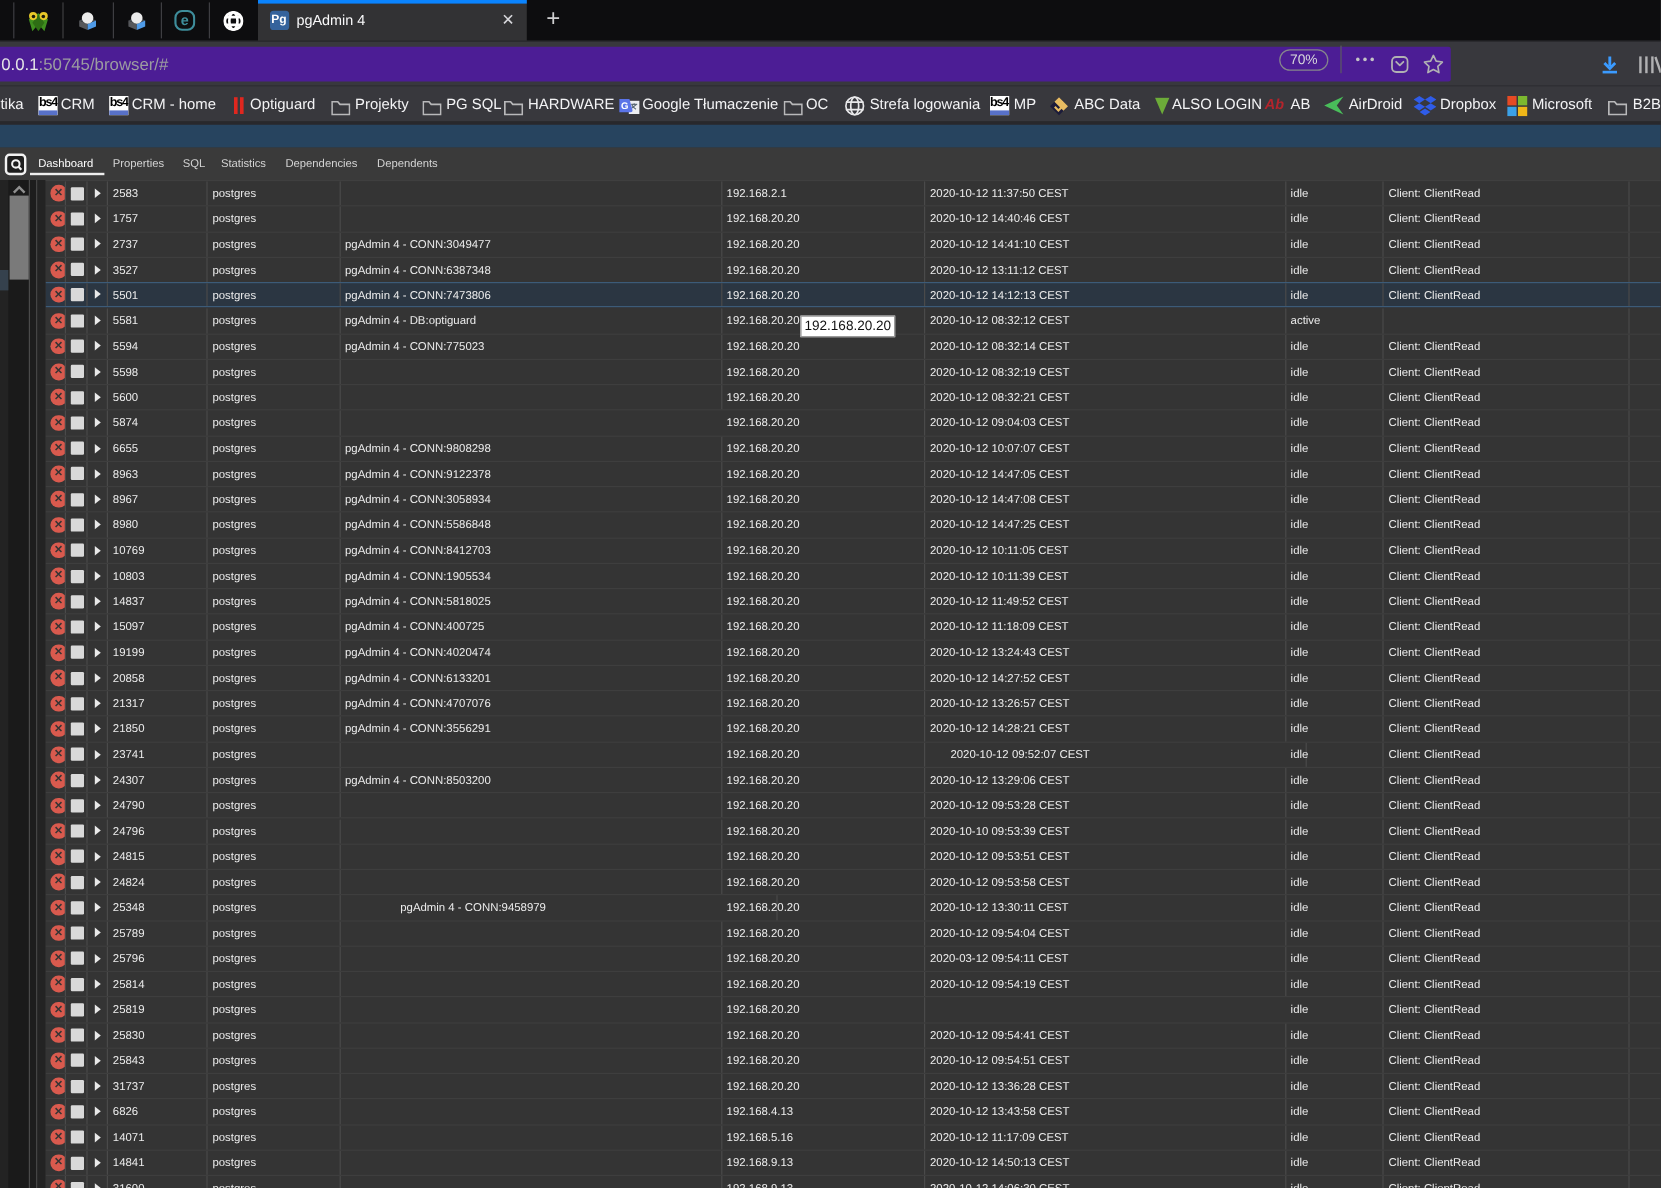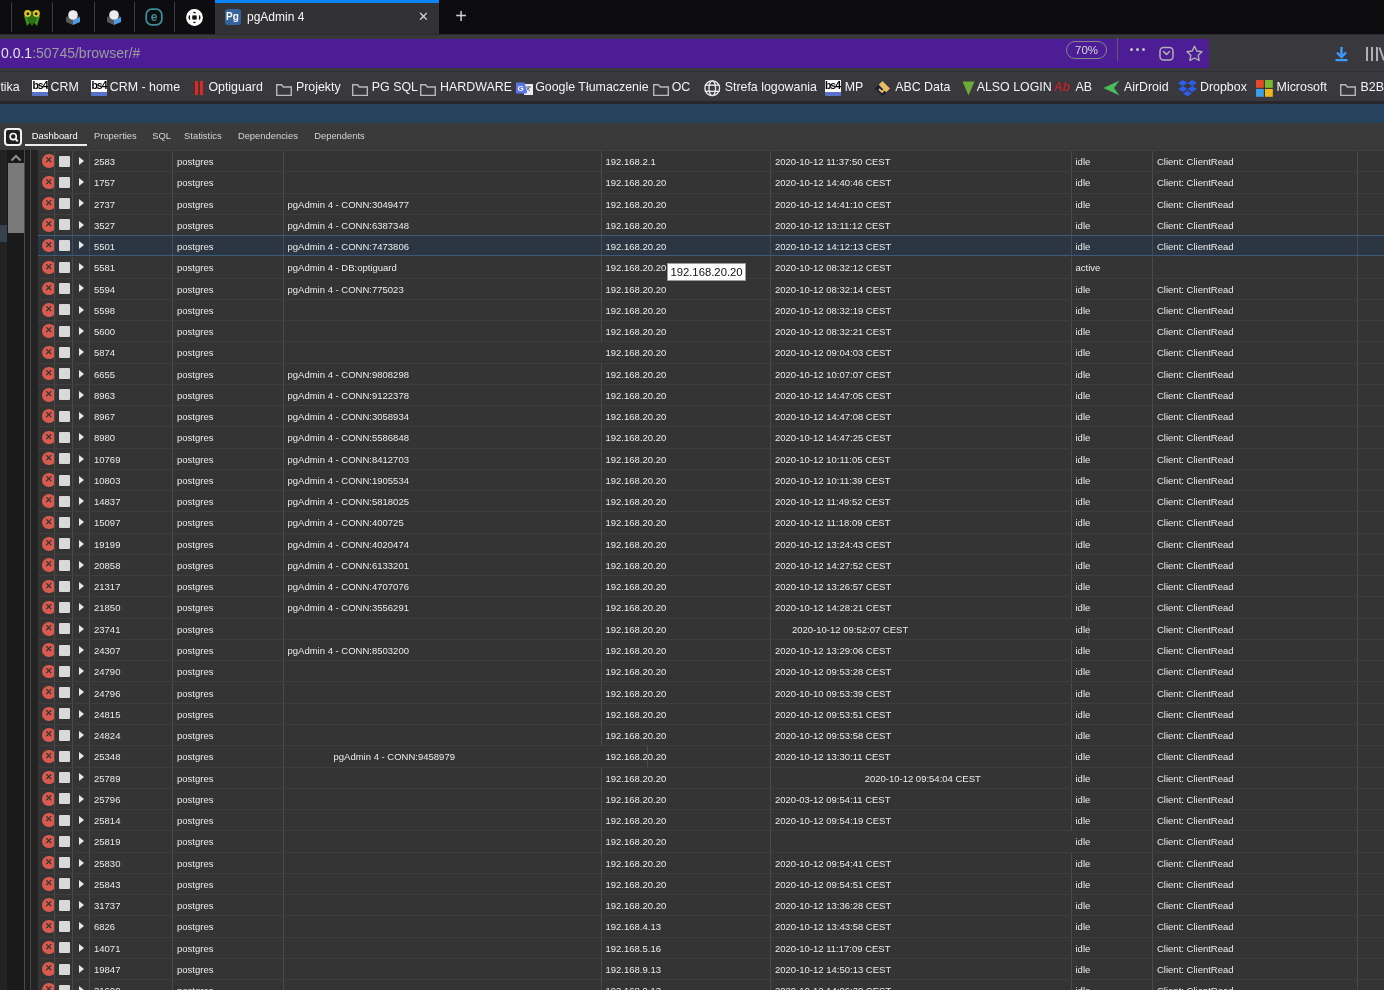--- a/index.html
+++ b/index.html
@@ -632,21 +632,21 @@
         <div class="cell" style="left:1319.5px;width:26.5px;border-right:none;"></div>
       </div>
 <div class="row" style="top:616.54px;height:21.26px;">
         <div class="cell" style="left:0.0px;width:17.0px;line-height:21.26px;"><div class="xcirc">✕</div></div>
         <div class="cell" style="left:17.0px;width:18.0px;line-height:21.26px;"><div class="sq"></div></div>
         <div class="cell" style="left:35.0px;width:17.0px;line-height:21.26px;"><div class="tri"></div></div>
         <div class="cell" style="left:52.0px;width:83.0px;line-height:21.26px;">25789</div>
         <div class="cell" style="left:135.0px;width:110.5px;line-height:21.26px;">postgres</div>
         <div class="cell" style="left:245.5px;width:318.0px;line-height:21.26px;"></div>
         <div class="cell" style="left:563.5px;width:169.5px;line-height:21.26px;">192.168.20.20</div>
-        <div class="cell" style="left:733.0px;width:300.5px;line-height:21.26px;text-align:center;">2020-10-12 09:54:04 CEST</div>
+        <div class="cell" style="left:733.0px;width:300.5px;line-height:21.26px;">2020-10-12 09:54:04 CEST</div>
         <div class="cell" style="left:1033.5px;width:81.5px;line-height:21.26px;">idle</div>
         <div class="cell" style="left:1115.0px;width:204.5px;line-height:21.26px;">Client: ClientRead</div>
         <div class="cell" style="left:1319.5px;width:26.5px;border-right:none;"></div>
       </div>
 <div class="row" style="top:637.80px;height:21.26px;">
         <div class="cell" style="left:0.0px;width:17.0px;line-height:21.26px;"><div class="xcirc">✕</div></div>
         <div class="cell" style="left:17.0px;width:18.0px;line-height:21.26px;"><div class="sq"></div></div>
         <div class="cell" style="left:35.0px;width:17.0px;line-height:21.26px;"><div class="tri"></div></div>
         <div class="cell" style="left:52.0px;width:83.0px;line-height:21.26px;">25796</div>
         <div class="cell" style="left:135.0px;width:110.5px;line-height:21.26px;">postgres</div>
@@ -744,21 +744,21 @@
         <div class="cell" style="left:563.5px;width:169.5px;line-height:21.26px;">192.168.5.16</div>
         <div class="cell" style="left:733.0px;width:300.5px;line-height:21.26px;">2020-10-12 11:17:09 CEST</div>
         <div class="cell" style="left:1033.5px;width:81.5px;line-height:21.26px;">idle</div>
         <div class="cell" style="left:1115.0px;width:204.5px;line-height:21.26px;">Client: ClientRead</div>
         <div class="cell" style="left:1319.5px;width:26.5px;border-right:none;"></div>
       </div>
 <div class="row" style="top:807.88px;height:21.26px;">
         <div class="cell" style="left:0.0px;width:17.0px;line-height:21.26px;"><div class="xcirc">✕</div></div>
         <div class="cell" style="left:17.0px;width:18.0px;line-height:21.26px;"><div class="sq"></div></div>
         <div class="cell" style="left:35.0px;width:17.0px;line-height:21.26px;"><div class="tri"></div></div>
-        <div class="cell" style="left:52.0px;width:83.0px;line-height:21.26px;">19847</div>
+        <div class="cell" style="left:52.0px;width:83.0px;line-height:21.26px;">14841</div>
         <div class="cell" style="left:135.0px;width:110.5px;line-height:21.26px;">postgres</div>
         <div class="cell" style="left:245.5px;width:318.0px;line-height:21.26px;"></div>
         <div class="cell" style="left:563.5px;width:169.5px;line-height:21.26px;">192.168.9.13</div>
         <div class="cell" style="left:733.0px;width:300.5px;line-height:21.26px;">2020-10-12 14:50:13 CEST</div>
         <div class="cell" style="left:1033.5px;width:81.5px;line-height:21.26px;">idle</div>
         <div class="cell" style="left:1115.0px;width:204.5px;line-height:21.26px;">Client: ClientRead</div>
         <div class="cell" style="left:1319.5px;width:26.5px;border-right:none;"></div>
       </div>
 <div class="row" style="top:829.14px;height:21.26px;">
         <div class="cell" style="left:0.0px;width:17.0px;line-height:21.26px;"><div class="xcirc">✕</div></div>

